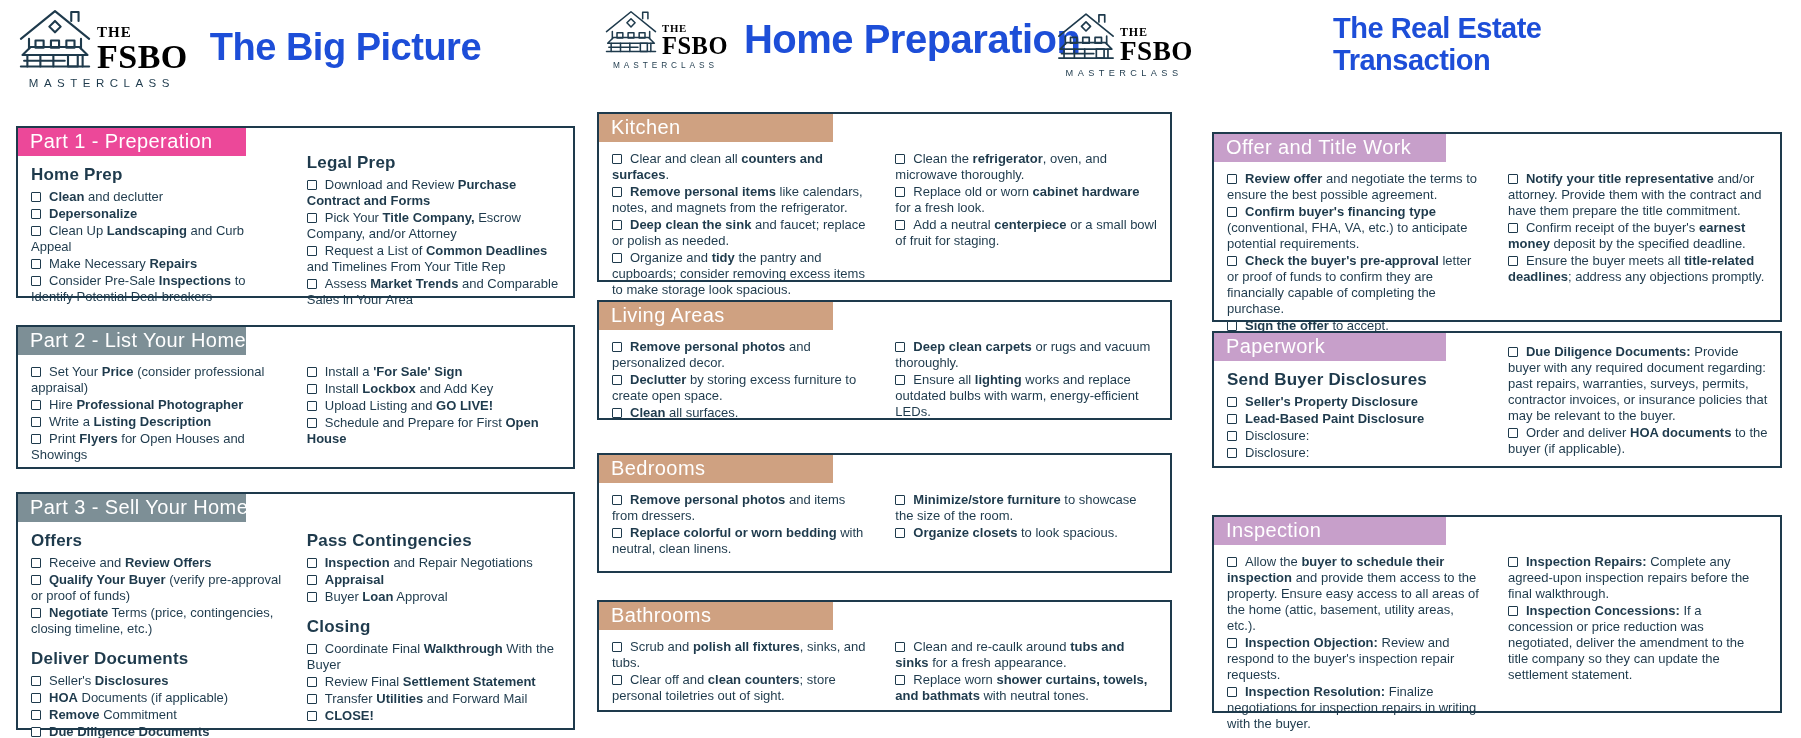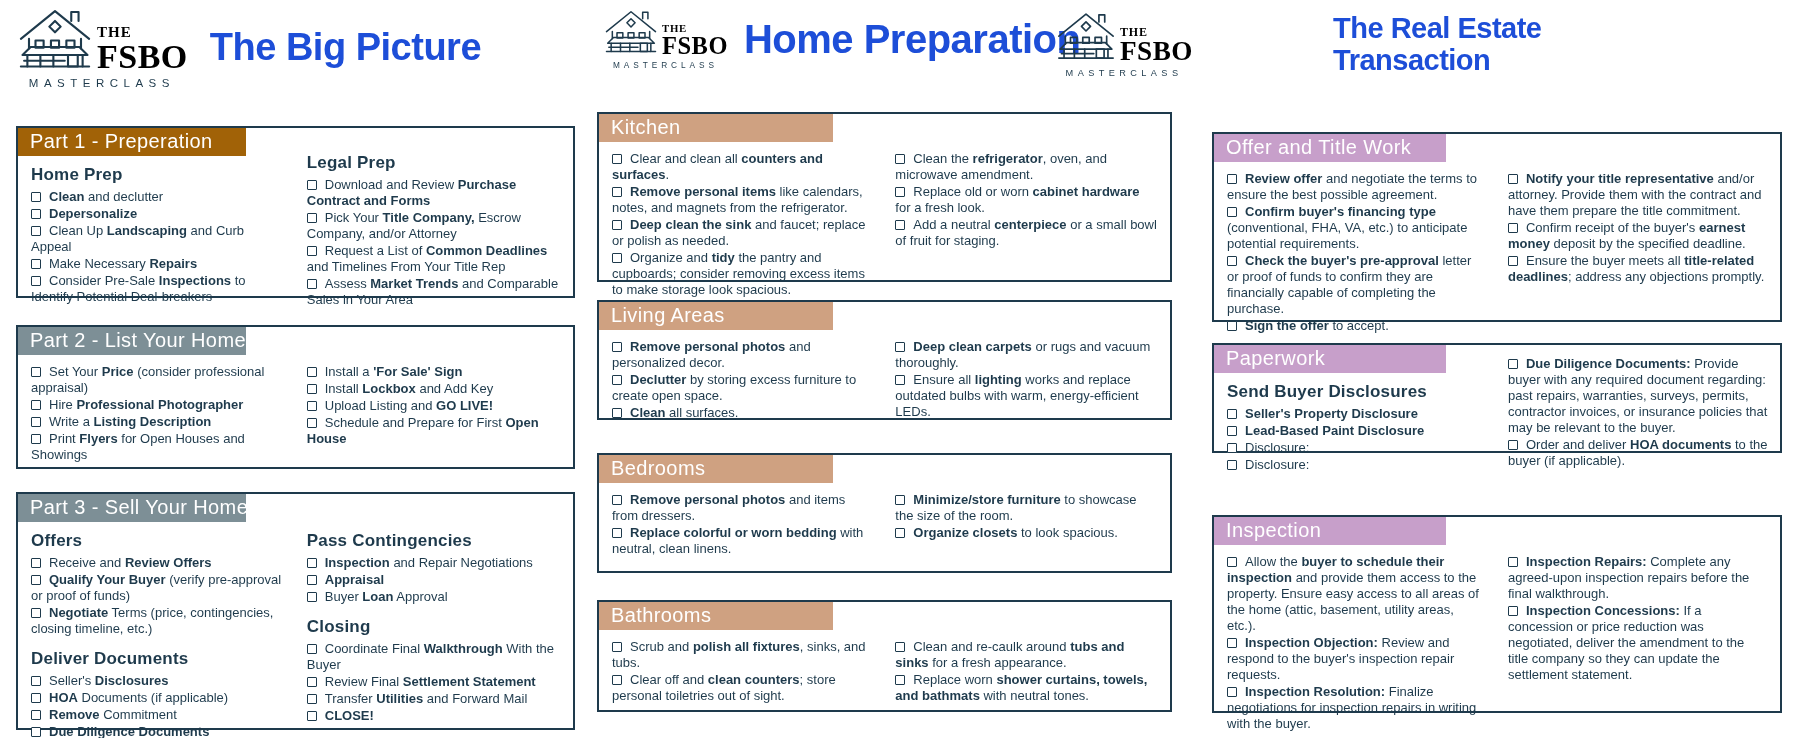--- a/index.html
+++ b/index.html
@@ -54,21 +54,21 @@
               <div class="logo-fsbo" style="font-size: 34px;">FSBO</div>
             </div>
           </div>
           <div class="logo-sub" style="font-size: 11.5px; letter-spacing: 5.5px;">MASTERCLASS</div>
         </div>
         <div class="sheet-title" style="font-size: 38px;">
           <div>The Big Picture</div>
         </div>
       </div>
       <div class="box" style="top: 126px; height: 172px;">
-        <div class="bar" style="background: #a16207;">Part 1 - Preperation</div>
+        <div class="bar" style="background: #ec4899;">Part 1 - Preperation</div>
         <div class="box-body">
           <div class="bcol left">
             <div class="group">
               <div class="ghead">Home Prep</div>
               <div class="item"><span class="cb"></span><span class="b">Clean</span><span> and declutter</span></div>
               <div class="item"><span class="cb"></span><span class="b">Depersonalize</span></div>
               <div class="item"><span class="cb"></span><span>Clean Up </span><span class="b">Landscaping</span><span> and Curb Appeal</span></div>
               <div class="item"><span class="cb"></span><span>Make Necessary </span><span class="b">Repairs</span></div>
               <div class="item"><span class="cb"></span><span>Consider Pre-Sale </span><span class="b">Inspections</span><span> to Identify Potential Deal-breakers</span></div>
             </div>
@@ -176,21 +176,21 @@
           <div class="bcol left">
             <div class="group">
               <div class="item"><span class="cb"></span><span>Clear and clean all </span><span class="b">counters and surfaces</span><span>.</span></div>
               <div class="item"><span class="cb"></span><span class="b">Remove personal items</span><span> like calendars, notes, and magnets from the refrigerator.</span></div>
               <div class="item"><span class="cb"></span><span class="b">Deep clean the sink</span><span> and faucet; replace or polish as needed.</span></div>
               <div class="item"><span class="cb"></span><span>Organize and </span><span class="b">tidy</span><span> the pantry and cupboards; consider removing excess items to make storage look spacious.</span></div>
             </div>
           </div>
           <div class="bcol right">
             <div class="group">
-              <div class="item"><span class="cb"></span><span>Clean the </span><span class="b">refrigerator</span><span>, oven, and microwave amendment.</span></div>
+              <div class="item"><span class="cb"></span><span>Clean the </span><span class="b">refrigerator</span><span>, oven, and microwave thoroughly.</span></div>
               <div class="item"><span class="cb"></span><span>Replace old or worn </span><span class="b">cabinet hardware</span><span> for a fresh look.</span></div>
               <div class="item"><span class="cb"></span><span>Add a neutral </span><span class="b">centerpiece</span><span> or a small bowl of fruit for staging.</span></div>
             </div>
           </div>
         </div>
       </div>
       <div class="box" style="top: 300px; height: 120px;">
         <div class="bar" style="background: rgb(207, 161, 129);">Living Areas</div>
         <div class="box-body">
           <div class="bcol left">
@@ -286,21 +286,21 @@
           </div>
           <div class="bcol right">
             <div class="group">
               <div class="item"><span class="cb"></span><span class="b">Notify your title representative</span><span> and/or attorney. Provide them with the contract and have them prepare the title commitment.</span></div>
               <div class="item"><span class="cb"></span><span>Confirm receipt of the buyer's </span><span class="b">earnest money</span><span> deposit by the specified deadline.</span></div>
               <div class="item"><span class="cb"></span><span>Ensure the buyer meets all </span><span class="b">title-related deadlines</span><span>; address any objections promptly.</span></div>
             </div>
           </div>
         </div>
       </div>
-      <div class="box" style="top: 343px; height: 110px;">
+      <div class="box" style="top: 331px; height: 137px;">
         <div class="bar" style="background: rgb(199, 159, 202);">Paperwork</div>
         <div class="box-body">
           <div class="bcol left">
             <div class="group">
               <div class="ghead">Send Buyer Disclosures</div>
               <div class="item"><span class="cb"></span><span class="b">Seller's Property Disclosure</span></div>
               <div class="item"><span class="cb"></span><span class="b">Lead-Based Paint Disclosure</span></div>
               <div class="item"><span class="cb"></span><span>Disclosure:</span></div>
               <div class="item"><span class="cb"></span><span>Disclosure:</span></div>
             </div>

